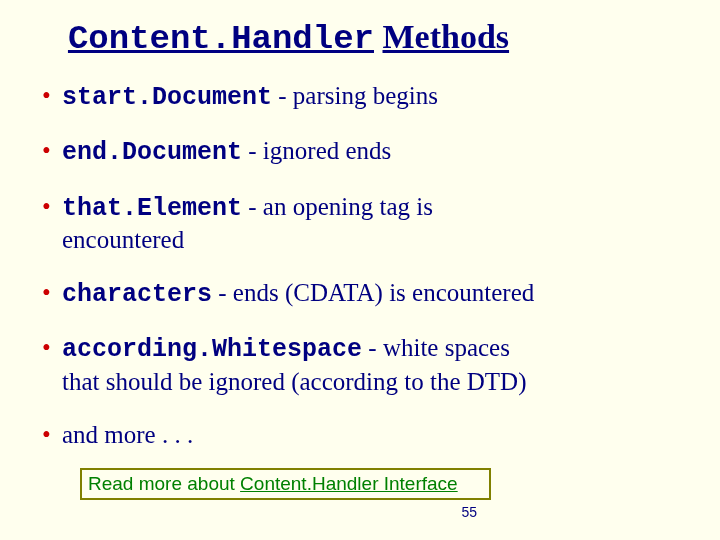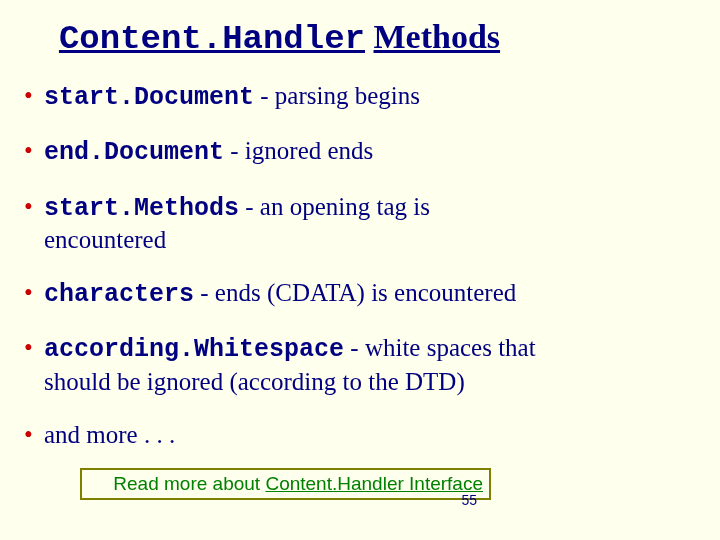--- a/index.html
+++ b/index.html
@@ -10,21 +10,21 @@
     background: #ffffee;
     font-family: "Times New Roman", Times, serif;
     color: #000080;
     overflow: hidden;
   }
   .slide {
     width: 571px;
     height: 540px;
     position: relative;
     box-sizing: border-box;
-    padding: 18px 30px 0 18px;
+    padding: 18px 30px 0 36px;
   }
   .title {
     text-align: center;
     font-size: 34px;
     font-weight: bold;
     margin-bottom: 18px;
   }
   .title .mono {
     font-family: "Courier New", Courier, monospace;
     text-decoration: underline;
@@ -61,33 +61,33 @@
   .more-line {
     text-indent: 0;
   }
   .bottom-box {
     position: absolute;
     left: 80px;
     right: 80px;
     bottom: 40px;
     border: 2px solid #808000;
     background: #ffffee;
-    text-align: right;
+    text-align: left;
     font-family: Arial, Helvetica, sans-serif;
     font-size: 19px;
     color: #008000;
     padding: 3px 6px;
   }
   .bottom-box .link {
     text-decoration: underline;
   }
   .pagenum {
     position: absolute;
     right: 94px;
-    bottom: 32px;
+    bottom: 20px;
     font-family: Arial, Helvetica, sans-serif;
     font-size: 14px;
     color: #000080;
   }
 </style>
 </head>
 <body>
 
 <div class="slide">
 
@@ -98,21 +98,21 @@
   </div>
 
   <ul class="methods">
     <li>
       <span class="method-name">start.Document</span><span> - parsing begins</span>
     </li>
     <li>
       <span class="method-name">end.Document</span><span> - ignored ends</span>
     </li>
     <li>
-      <span class="method-name">start.Methods</span><span> - an opening tag is encountered</span>
+      <span class="method-name">that.Element</span><span> - an opening tag is encountered</span>
     </li>
     <li>
       <span class="method-name">characters</span><span> - ends (CDATA) is encountered</span>
     </li>
     <li>
       <span class="method-name">according.Whitespace</span><span> - white spaces that should be ignored (according to the DTD)</span>
     </li>
     <li class="more-line">
       <span>and more . . .</span>
     </li>

